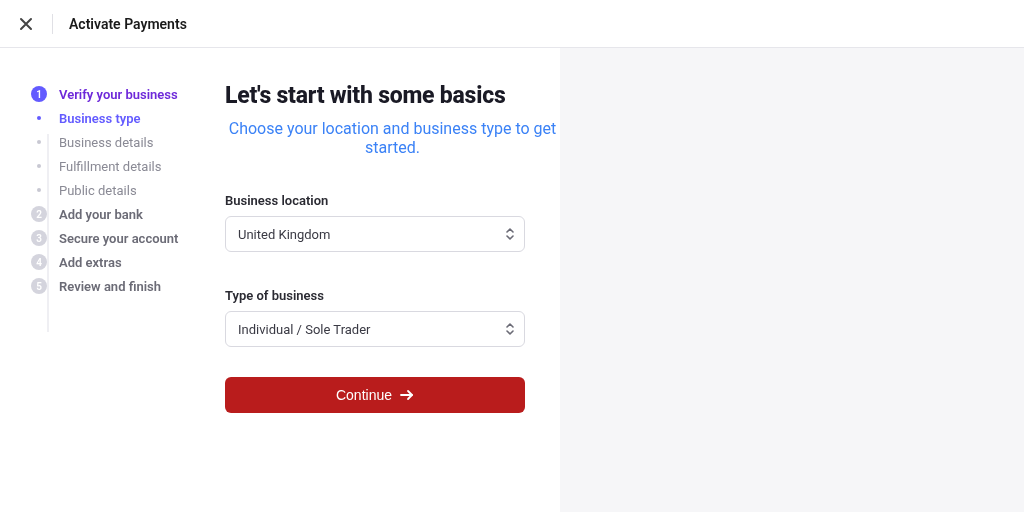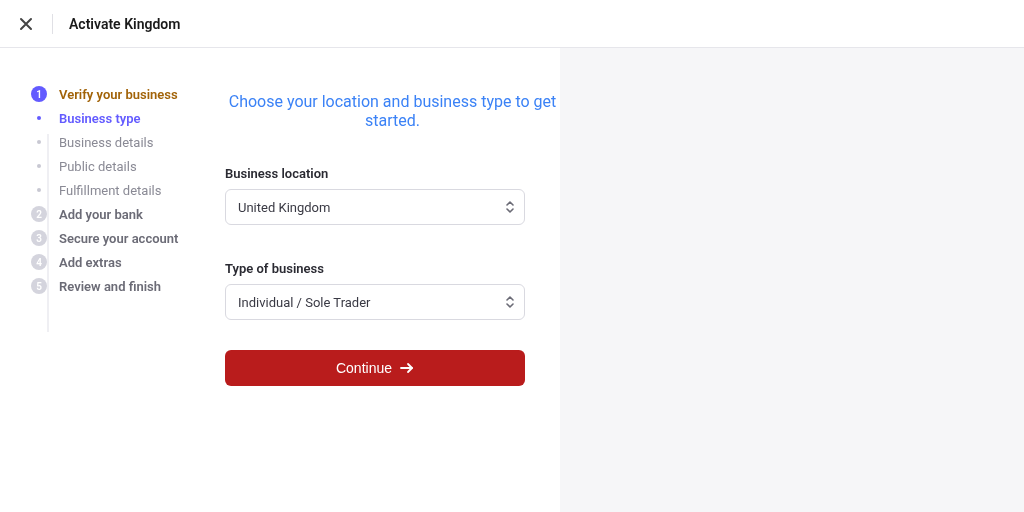--- a/index.html
+++ b/index.html
@@ -18,21 +18,21 @@
   .body { flex: 1; display: grid; grid-template-columns: 225px 335px 1fr; }
   .right-blank { background: #f6f6f8; }
 
   
   .sidebar { padding: 34px 0 0 28px; position: relative; }
   .steps { display: flex; flex-direction: column; position: relative; }
   .v-line { position: absolute; left: 18.5px; top: 52px; width: 2px; height: 198px; background: #efeff3; z-index: 0; }
   .step { display: flex; align-items: center; gap: 12px; height: 24px; position: relative; z-index: 1; }
   .step-num { width: 16px; height: 16px; border-radius: 50%; background: #d4d4dd; color: #fff; font-size: 10px; font-weight: 600; display: flex; align-items: center; justify-content: center; margin-left: 3px; flex: 0 0 16px; }
   .step.active .step-num { background: #635bff; }
-  .step-label { font-size: 13px; font-weight: 600; color: #a16207; }
+  .step-label { font-size: 13px; font-weight: 600; color: #6d28d9; }
   .step.muted .step-label { color: #6b6b76; }
   .substep { display: flex; align-items: center; height: 24px; gap: 12px; padding-left: 3px; }
   .sub-dot { width: 16px; display: flex; justify-content: center; }
   .sub-dot span { width: 4px; height: 4px; border-radius: 50%; background: #c8c8d2; display: block; }
   .substep.active .sub-dot span { background: #635bff; }
   .substep .sub-label { font-size: 13px; color: #8a8a95; }
   .substep.active .sub-label { color: #635bff; font-weight: 600; }
 
   
   .main { padding: 34px 0 0 0; }
@@ -51,21 +51,21 @@
 <body>
 
 <div class="app">
   <div class="header">
     <div class="close-btn">
       <svg viewBox="0 0 14 14" fill="none" stroke="currentColor" stroke-width="2" stroke-linecap="round">
           <path d="M2 2 L12 12 M12 2 L2 12"></path>
         </svg>
     </div>
     <div class="header-divider"></div>
-    <div class="header-title">Activate Kingdom</div>
+    <div class="header-title">Activate Payments</div>
   </div>
 
   <div class="body">
     <div class="sidebar">
       <div class="steps">
         <div class="v-line"></div>
 
         <div class="step active">
           <div class="step-num">1</div>
           <div class="step-label">Verify your business</div>
@@ -80,27 +80,27 @@
         <div class="substep">
           <div class="sub-dot">
               <span></span>
             </div>
           <div class="sub-label">Business details</div>
         </div>
         <div class="substep">
           <div class="sub-dot">
               <span></span>
             </div>
-          <div class="sub-label">Public details</div>
+          <div class="sub-label">Fulfillment details</div>
         </div>
         <div class="substep">
           <div class="sub-dot">
               <span></span>
             </div>
-          <div class="sub-label">Fulfillment details</div>
+          <div class="sub-label">Public details</div>
         </div>
 
         <div class="step muted">
           <div class="step-num">2</div>
           <div class="step-label">Add your bank</div>
         </div>
         <div class="step muted">
           <div class="step-num">3</div>
           <div class="step-label">Secure your account</div>
         </div>
@@ -109,20 +109,21 @@
           <div class="step-label">Add extras</div>
         </div>
         <div class="step muted">
           <div class="step-num">5</div>
           <div class="step-label">Review and finish</div>
         </div>
       </div>
     </div>
 
     <div class="main">
+      <h1 class="h1">Let's start with some basics</h1>
       <p class="subtitle">Choose your location and business type to get started.</p>
 
       <div class="field">
         <label class="field-label">Business location</label>
         <div class="select">
           <div class="select-box">
             <span>United Kingdom</span>
           </div>
           <span class="select-caret">
             <svg viewBox="0 0 10 14" fill="none" stroke="currentColor" stroke-width="1.6" stroke-linecap="round" stroke-linejoin="round">

